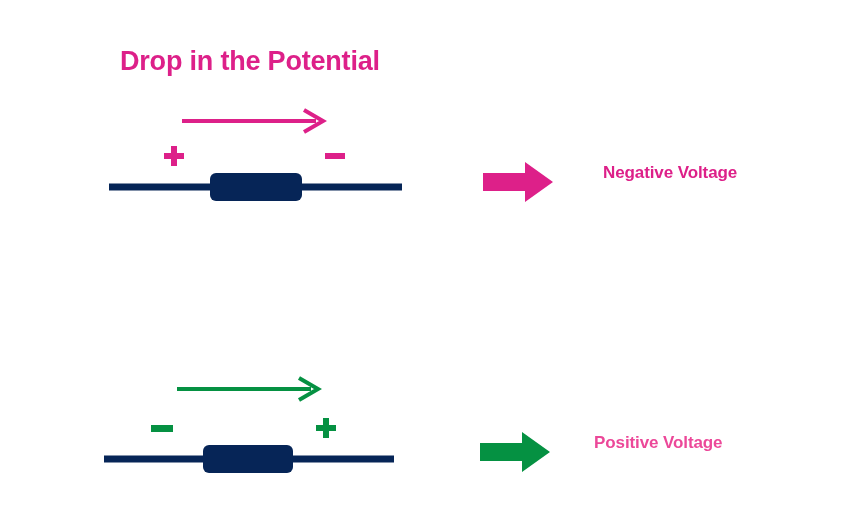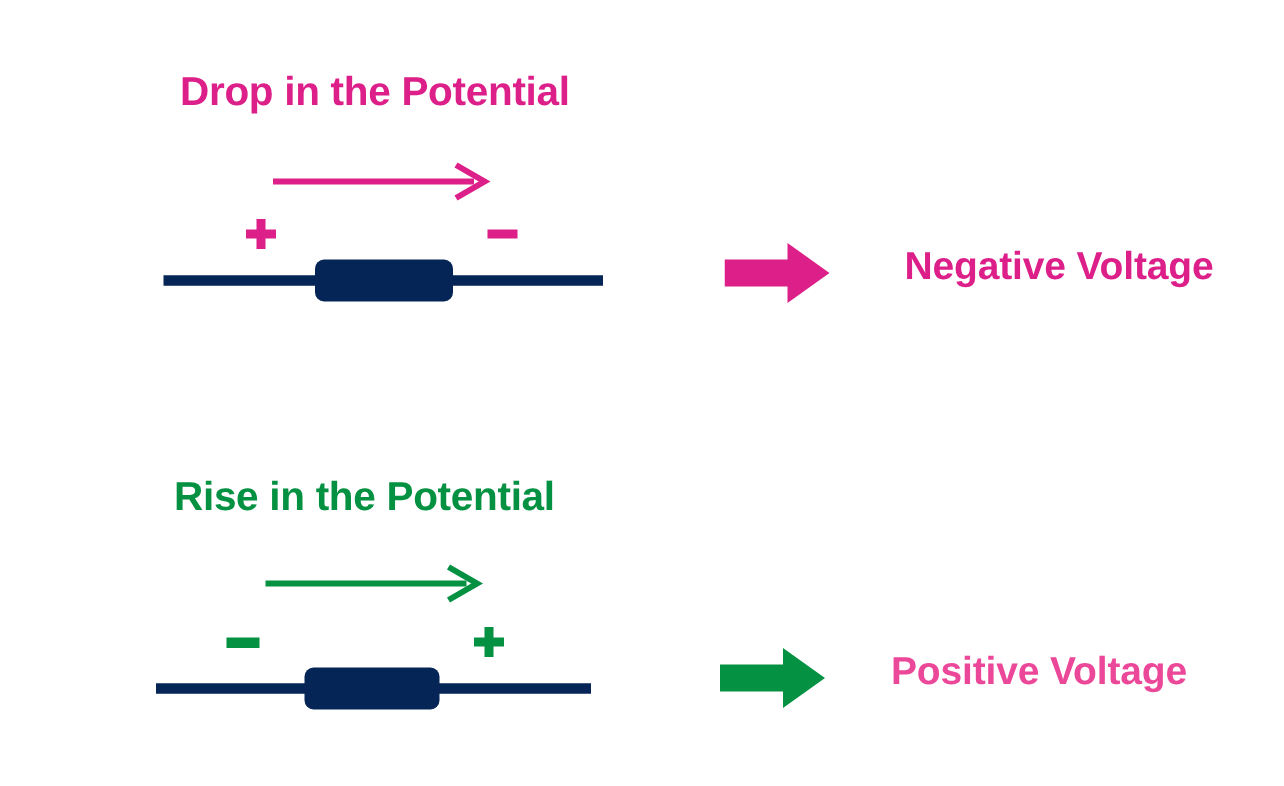--- a/index.html
+++ b/index.html
@@ -27,21 +27,21 @@
     font-weight: bold;
     letter-spacing: -0.2px;
     white-space: nowrap;
     line-height: 1;
   }
   .title-drop  { left: 92px;  top: 48px;  color: var(--pink); }
   .title-rise  { left: 88px;  top: 318px; color: var(--green); }
 
   
   .result-label {
-    font-size: 26px;
+    font-size: 17px;
     font-weight: bold;
     white-space: nowrap;
     line-height: 1;
     letter-spacing: -0.1px;
   }
   .label-negative { left: 575px; top: 164px; color: var(--pink); }
 
   
   .thin-arrow { }
   .thin-arrow-1 { left: 150px; top: 104px; }
@@ -96,21 +96,20 @@
       <svg width="72" height="44" viewBox="0 0 72 44">
         <polygon points="0,13 42,13 42,2 70,22 42,42 42,31 0,31" fill="#DD2089"></polygon>
       </svg>
     </div>
 
     <div class="abs result-label label-negative">Negative Voltage</div>
   </div>
 
   <div class="abs" style="left:0;top:262px;width:856px;height:262px;">
 
-    <div class="abs section-title title-rise" style="top:56px;">Rise in the Potential</div>
 
     <div class="abs thin-arrow" style="left:145px; top:110px;">
       <svg width="160" height="34" viewBox="0 0 160 34">
         <line x1="4" y1="17" x2="138" y2="17" stroke="#059142" stroke-width="4"></line>
         <polyline points="126,6 145,17 126,28" fill="none" stroke="#059142" stroke-width="4" stroke-linecap="butt" stroke-linejoin="miter"></polyline>
       </svg>
     </div>
 
     <div class="abs" style="left:70px; top:150px;">
       <svg width="310" height="70" viewBox="0 0 310 70">

